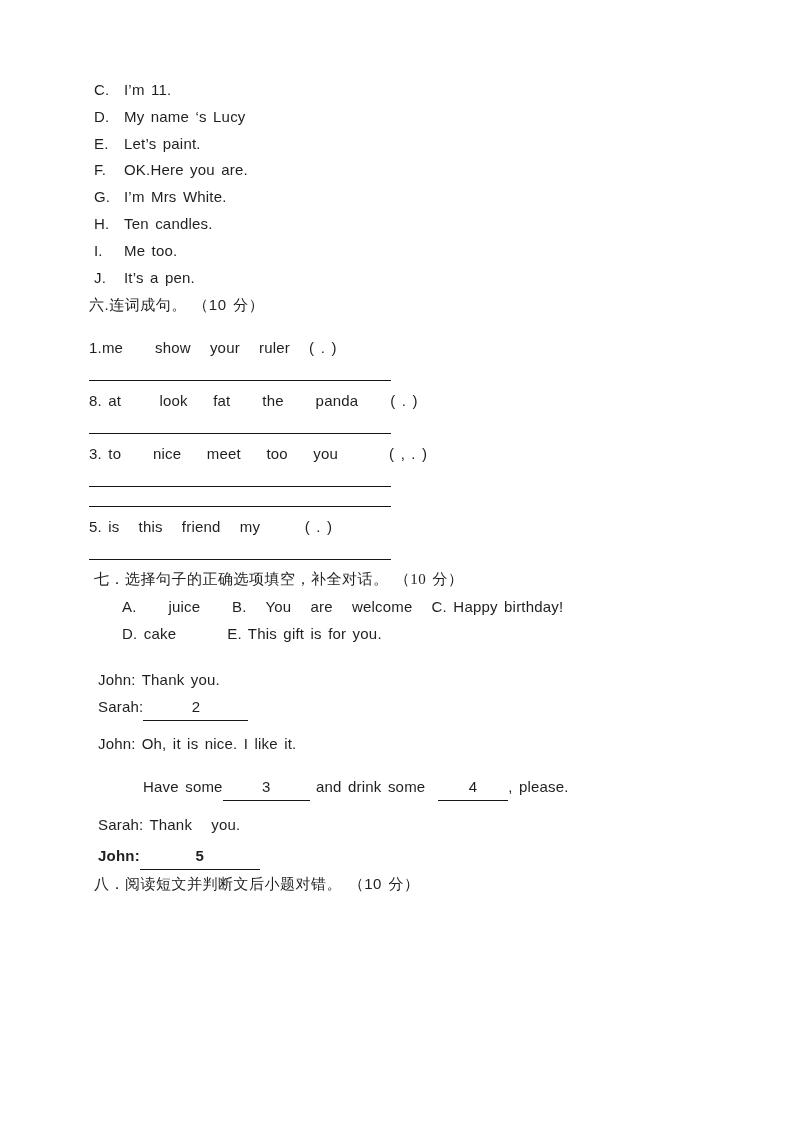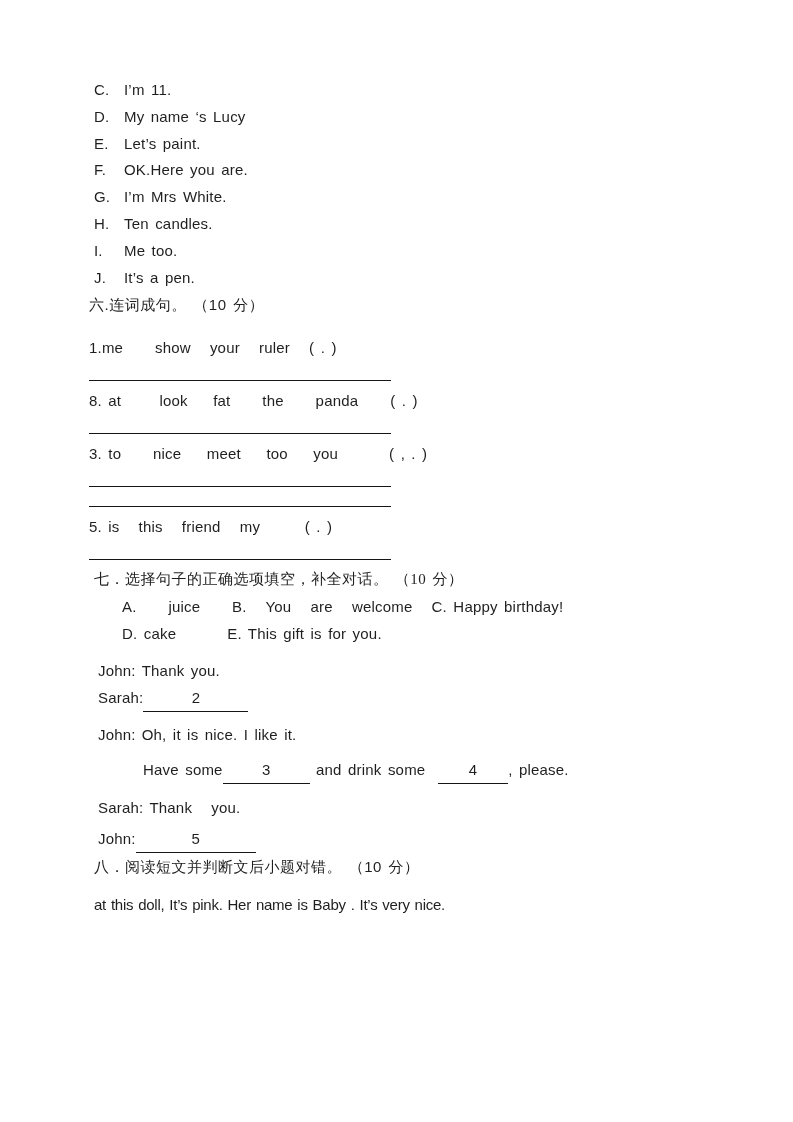--- a/index.html
+++ b/index.html
@@ -27,22 +27,22 @@
   .h7{margin-top:6px;font-family:Liberation Serif, serif;}
   .word-bank{padding-left:28px;}
   .dlg{padding-left:4px;}
   .dlg-text{margin-left:6px;}
   .blank{
     display:inline-block;
     border-bottom:1.6px solid #161616;
     text-align:center;
   }
   .w112{width:112px;} .w105{width:105px;} .w87{width:87px;} .w70{width:70px;} .w120{width:120px;}
-  .m9{margin-top:9px;} .m2{margin-top:10px;} .m8{margin-top:0;}
-  .m12{margin-top:8px;} .m10{margin-top:10px;} .m4{margin-top:4px;} .m11{margin-top:11px;}
+  .m9{margin-top:9px;} .m2{margin-top:19px;} .m8{margin-top:0;}
+  .m12{margin-top:16px;} .m10{margin-top:10px;} .m4{margin-top:4px;font-weight:bold;} .m11{margin-top:11px;}
   .indent2{padding-left:49px;}
   .passage{line-height:27px;white-space:pre;letter-spacing:-0.25px;word-spacing:1px;}
   .passage.first{padding-left:23px;}
 </style>
 </head>
 <body>
 
 <div class="page">
 
   <div class="opt-row">
@@ -102,16 +102,15 @@
 
     <div class="line dlg indent2 m12"><span>Have some</span><span class="blank w87">3</span><span> and drink some  </span><span class="blank w70">4</span><span>, please.</span></div>
 
     <div class="line dlg m10"><span>Sarah:</span><span class="dlg-text">Thank   you.</span></div>
 
     <div class="line dlg m4"><span>John:</span><span class="blank w120">5</span></div>
   </div>
 
   <div>
     <div class="heading m8">八．阅读短文并判断文后小题对错。 （10 分）</div>
-    <div class="passage m11">at this doll, It’s pink. Her name is Baby . It’s very nice.</div>
   </div>
 
 </div>
 
 </body></html>

